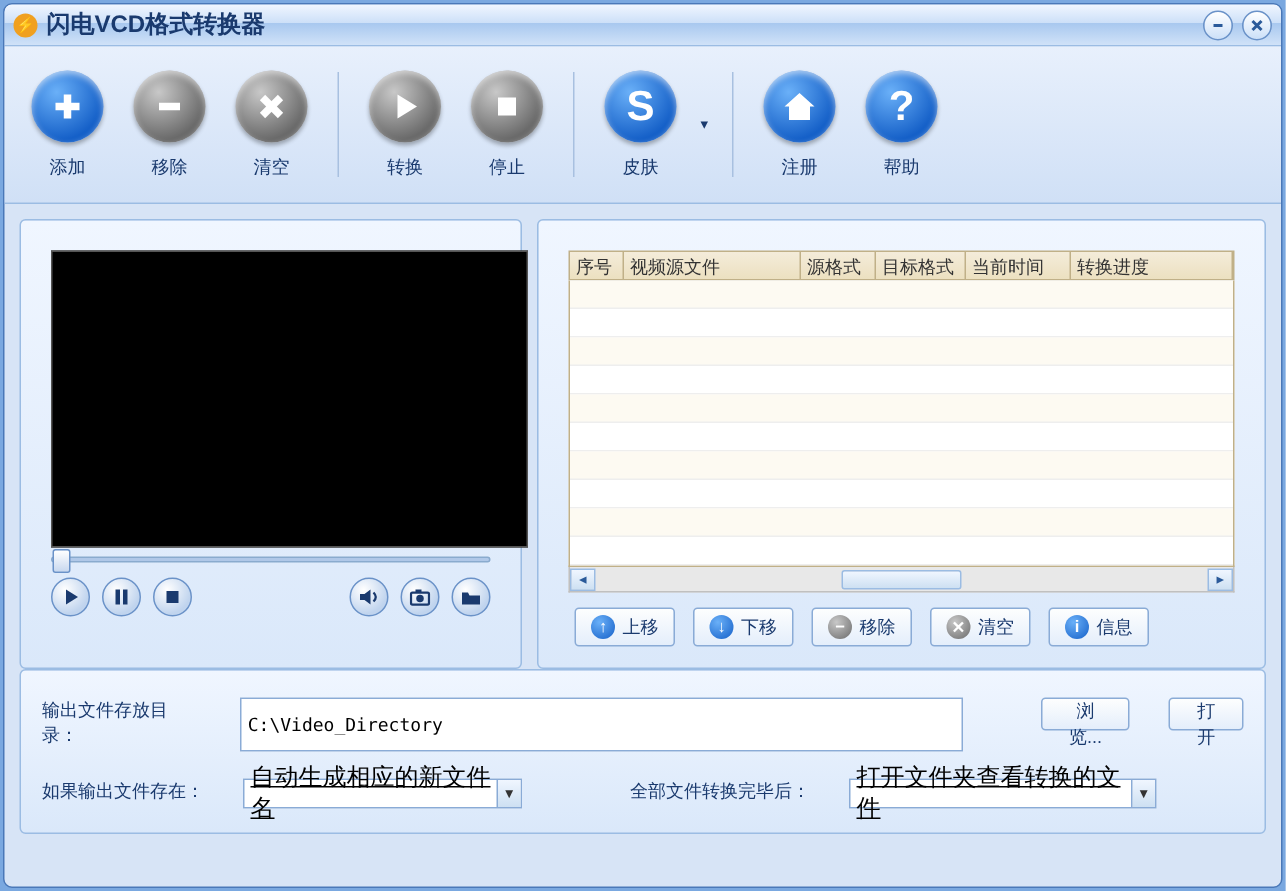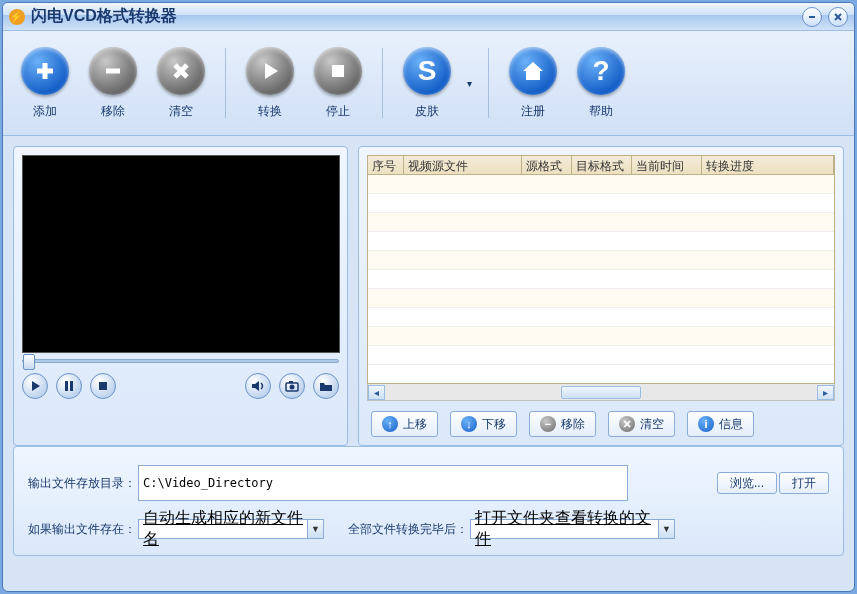--- a/index.html
+++ b/index.html
@@ -71,21 +71,21 @@
 .main-area {
   display: flex;
   padding: 10px;
   gap: 10px;
   height: 310px;
 }
 .panel {
   background: linear-gradient(#f0f6ff, #dae8fa);
   border: 1px solid #9bbce3;
   border-radius: 4px;
-  padding: 8px;
+  padding: 20px;
 }
 .left-panel { width: 335px; height: 300px; display:flex; flex-direction:column;}
 .right-panel { flex: 1; height: 300px; display:flex; flex-direction:column;}
 .video-area {
   width: 318px; height: 198px;
   background: #000; border: 1px solid #555;
 }
 .slider-row { display:flex; align-items:center; margin:6px 0;}
 .slider-track {
   flex:1; height:4px; background:#b0c8e8; border:1px solid #8aabce; border-radius:2px;
@@ -157,21 +157,21 @@
 
 .bottom-panel {
   margin:0 10px 10px 10px;
   height:110px;
   background: linear-gradient(#f0f6ff, #dae8fa);
   border: 1px solid #9bbce3;
   border-radius: 4px;
   padding: 18px 14px;
   display:flex;flex-direction:column;gap:18px;
 }
-.form-row { display:flex; align-items:center; gap:2px;}
+.form-row { display:flex; gap:26px;}
 .form-label { color:#1a3a6e; font-size:12px;}
 .text-input {
   height:36px; padding:0 4px; font-family:monospace; font-size:12px;
   background:#fff;border:1px solid #8aabd6;
 }
 .std-btn {
   height:22px; padding:0 12px;
   background:linear-gradient(#fdfefe,#e4eefb);
   border:1px solid #8aabd6; border-radius:3px;
   cursor:pointer; color:#1a3a6e; font-size:12px;

